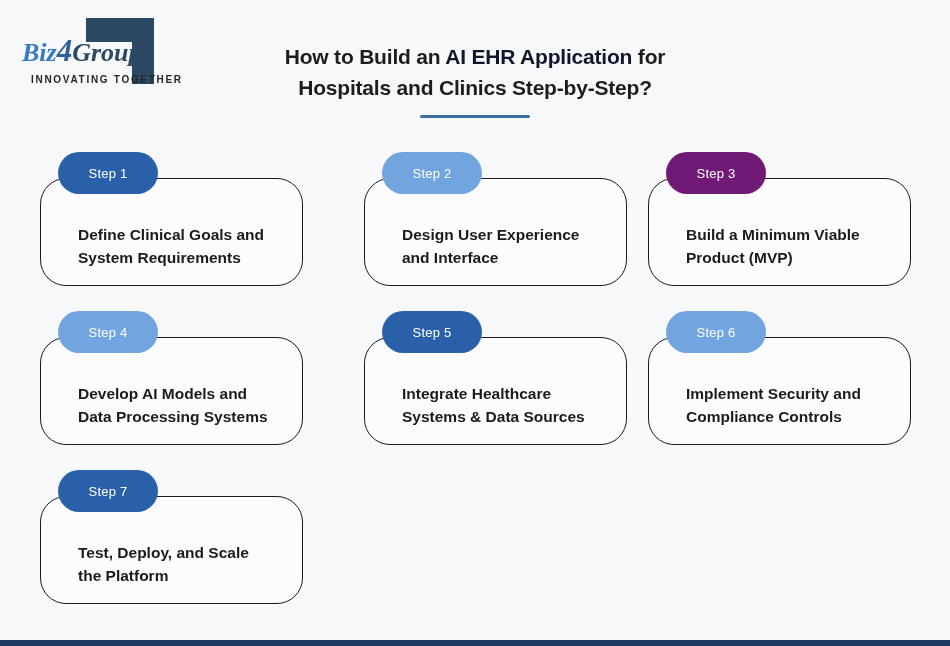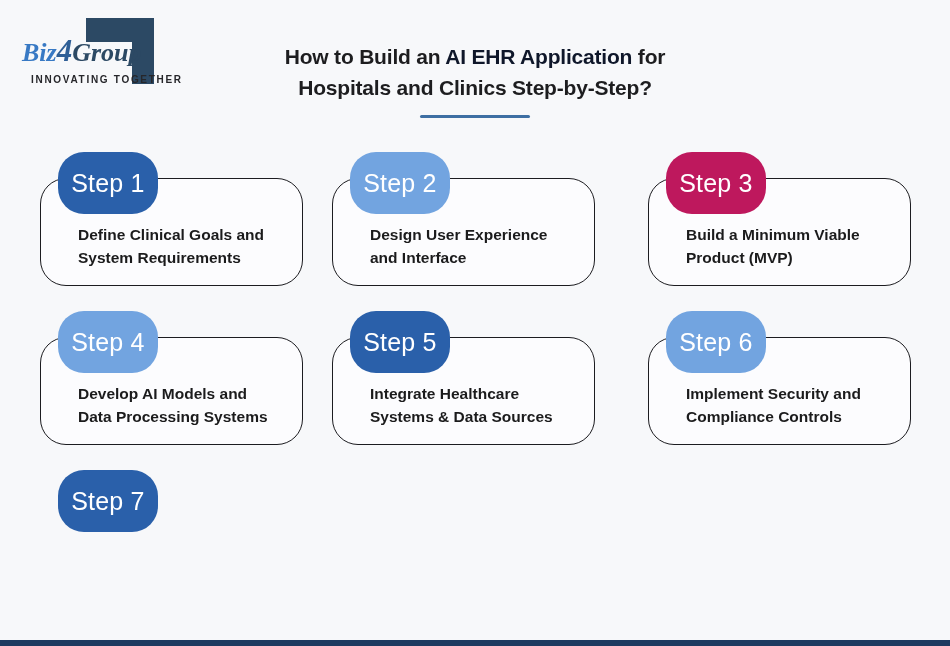--- a/index.html
+++ b/index.html
@@ -25,27 +25,27 @@
   
   .title{
     position:absolute;left:175px;top:41px;width:600px;text-align:center;
     font-size:21px;font-weight:700;color:#1d1d1f;line-height:31px;letter-spacing:-0.2px;
   }
   .title .hl{color:#2d6fc0;}
   .title-underline{position:absolute;left:420px;top:115px;width:110px;height:3px;border-radius:2px;}
 
   
   .step{position:absolute;width:263px;height:136px;}
-  .col1{left:40px;} .col2{left:332px;} .col3{left:648px;}
+  .col1{left:40px;} .col2{left:364px;} .col3{left:648px;}
   .row1{top:152px;} .row2{top:311px;} .row3{top:470px;}
 
   .badge{
-    position:absolute;left:18px;top:0;width:100px;height:62px;border-radius:26px;
+    position:absolute;left:18px;top:0;width:100px;height:42px;border-radius:26px;
     display:flex;align-items:center;justify-content:center;z-index:1;
-    color:#ffffff;font-size:25px;font-weight:500;letter-spacing:0.2px;
+    color:#ffffff;font-size:13px;font-weight:500;letter-spacing:0.2px;
   }
   .card{
     position:absolute;left:0;top:26px;width:263px;height:108px;box-sizing:border-box;
     background:#fcfcfe;border:1px solid #1c1c20;border-radius:26px;
     display:flex;flex-direction:column;justify-content:flex-end;
     padding:0 22px 16px 37px;
   }
   .card-line{
     font-size:15.5px;font-weight:700;color:#1b1b1c;line-height:22.5px;white-space:nowrap;
   }
@@ -82,21 +82,21 @@
 
   <div class="step col2 row1">
     <div class="badge" style="background: rgb(114, 164, 224);">Step 2</div>
     <div class="card">
       <div class="card-line">Design User Experience</div>
       <div class="card-line">and Interface</div>
     </div>
   </div>
 
   <div class="step col3 row1">
-    <div class="badge" style="background: #be185d;">Step 3</div>
+    <div class="badge" style="background: #701a75;">Step 3</div>
     <div class="card">
       <div class="card-line">Build a Minimum Viable</div>
       <div class="card-line">Product (MVP)</div>
     </div>
   </div>
 
   <div class="step col1 row2">
     <div class="badge" style="background: rgb(114, 164, 224);">Step 4</div>
     <div class="card">
       <div class="card-line">Develop AI Models and</div>
@@ -115,16 +115,20 @@
   <div class="step col3 row2">
     <div class="badge" style="background: rgb(114, 164, 224);">Step 6</div>
     <div class="card">
       <div class="card-line">Implement Security and</div>
       <div class="card-line">Compliance Controls</div>
     </div>
   </div>
 
   <div class="step col1 row3">
     <div class="badge" style="background: rgb(42, 96, 170);">Step 7</div>
+    <div class="card">
+      <div class="card-line">Test, Deploy, and Scale</div>
+      <div class="card-line">the Platform</div>
+    </div>
   </div>
 
   <div class="footer-bar" style="background: rgb(29, 58, 96);"></div>
 </div>
 
 </body></html>

